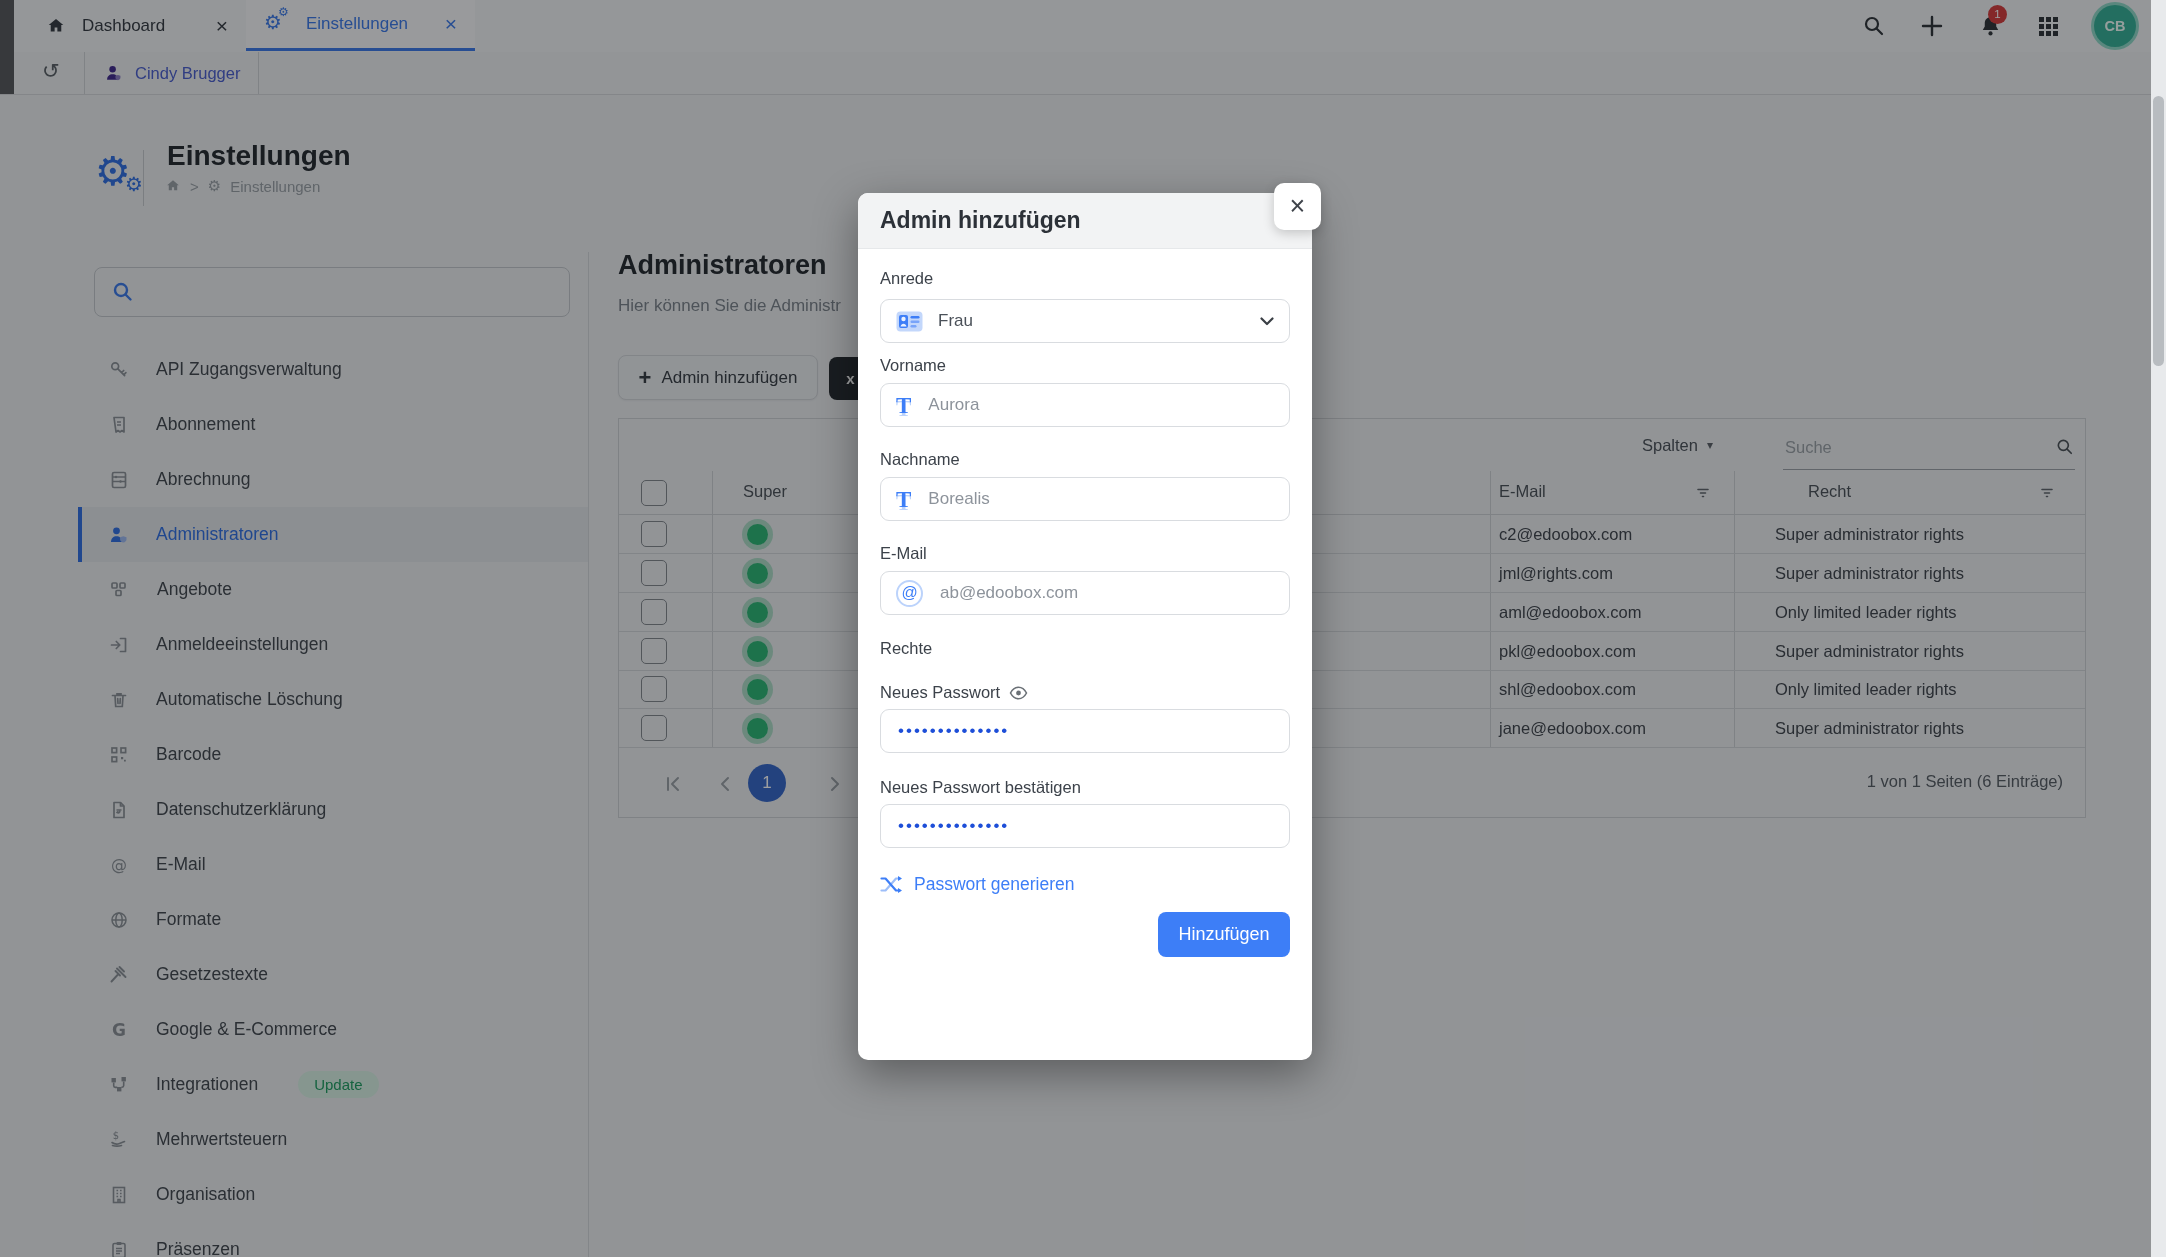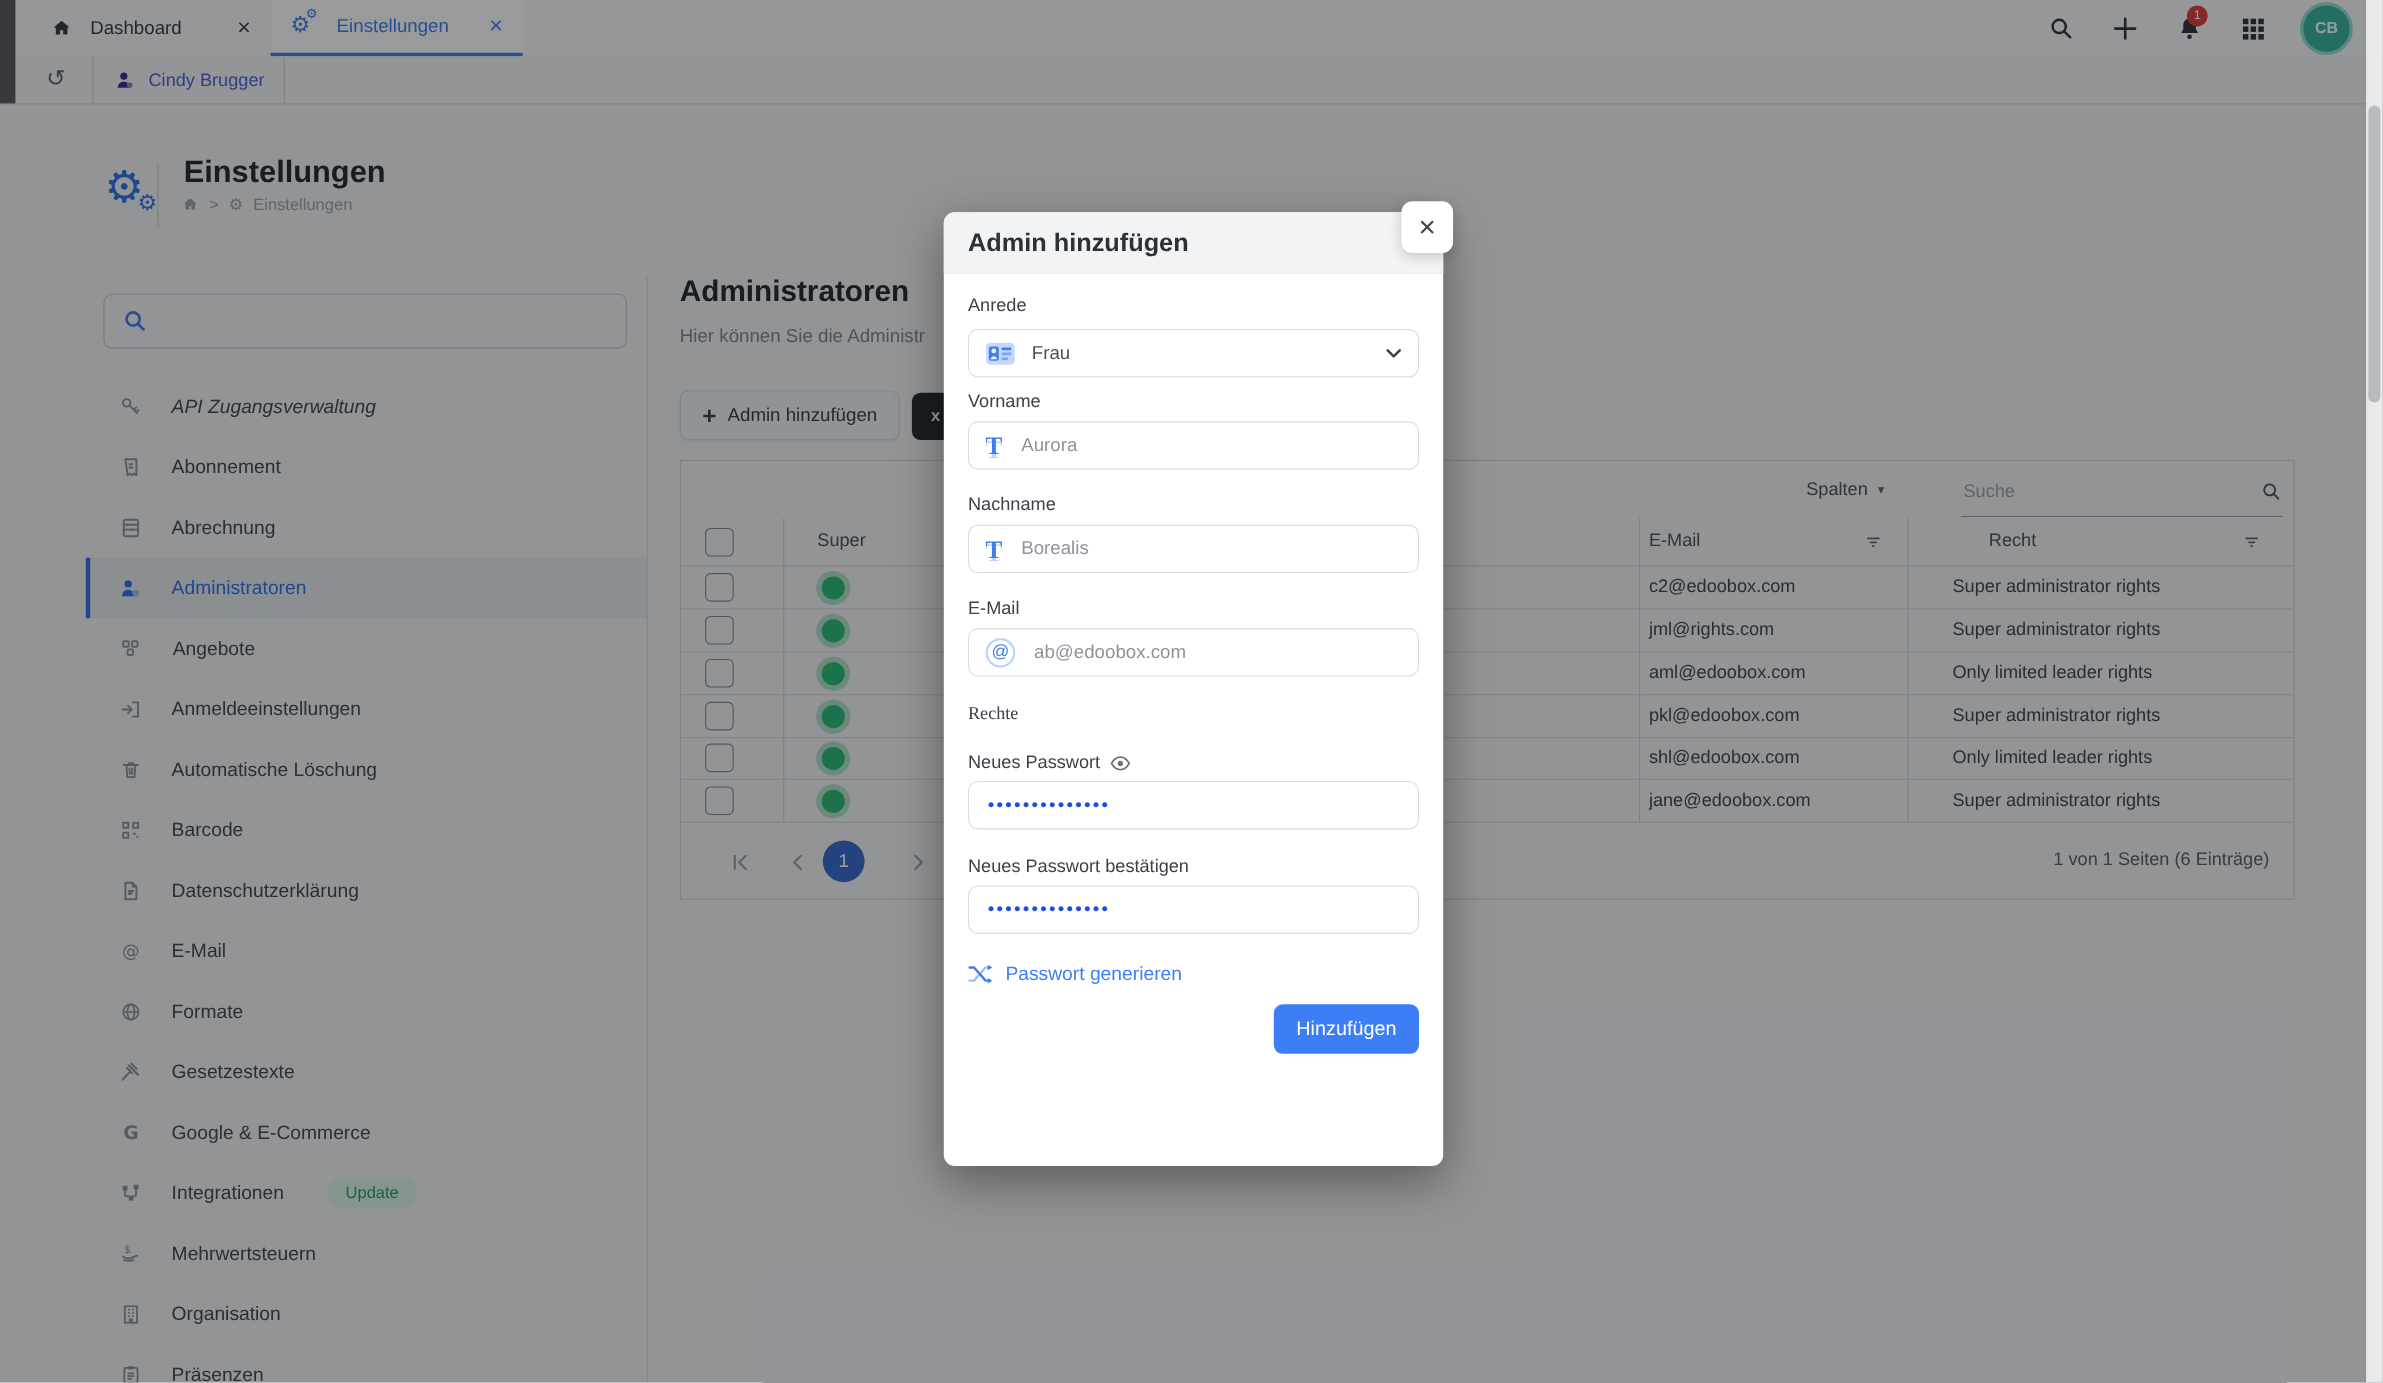--- a/index.html
+++ b/index.html
@@ -219,21 +219,21 @@
   </div>
 
   <div id="sideborder"></div>
   <div id="sidesearch">
     <svg width="24" height="24" viewBox="0 0 24 24">
         <circle cx="10" cy="10" r="6" fill="none" stroke="#3b79ea" stroke-width="2.4"></circle>
         <path d="M14.5 14.5l5 5" stroke="#3b79ea" stroke-width="2.4" stroke-linecap="round"></path>
       </svg>
   </div>
 
-  <div class="side-item" style="top:342px;font-style:italic;">
+  <div class="side-item" style="top:342px;">
     <svg class="sicon" viewBox="0 0 22 22" fill="none" stroke="#8a9096" stroke-width="1.7" stroke-linecap="round">
         <circle cx="7.2" cy="7.2" r="3.4"></circle>
         <path d="M9.6 9.6l7 7M13.6 13.6l2.1-2.1M15.8 15.8l2.1-2.1"></path>
       </svg>
     <span>API Zugangsverwaltung</span>
   </div>
   <div class="side-item" style="top:397px;">
     <svg class="sicon" viewBox="0 0 22 22" fill="none" stroke="#8a9096" stroke-width="1.7" stroke-linejoin="round">
         <path d="M6 3.5h10v14.5l-2-1.5-2 1.5-2-1.5-2 1.5zM9 8h4M9 11h4"></path>
       </svg>
@@ -485,21 +485,21 @@
         <span class="t-ico">T</span>
         <input type="text" placeholder="Borealis" style="">
       </div>
 
       <div class="f-label">E-Mail</div>
       <div class="f-box">
         <span class="at-ico">@</span>
         <input type="text" placeholder="ab@edoobox.com" style="">
       </div>
 
-      <div class="f-label" style="margin-top:24px;font-family:Liberation Serif, serif;">Rechte</div>
+      <div class="f-label" style="margin-top:24px;">Rechte</div>
 
       <div class="f-label" style="margin-top:25px;">
         <span>Neues Passwort</span>
         <svg width="19" height="14" viewBox="0 0 19 14">
             <path d="M1.5 7C3.5 3.2 6.3 1.3 9.5 1.3S15.5 3.2 17.5 7c-2 3.8-4.8 5.7-8 5.7S3.5 10.8 1.5 7z" fill="none" stroke="#6a7076" stroke-width="1.6"></path>
             <circle cx="9.5" cy="7" r="2.4" fill="#6a7076"></circle>
           </svg>
       </div>
       <div class="f-box" style="margin-top:7px;">
         <input type="text" class="pwinput" value="••••••••••••••" style="">

